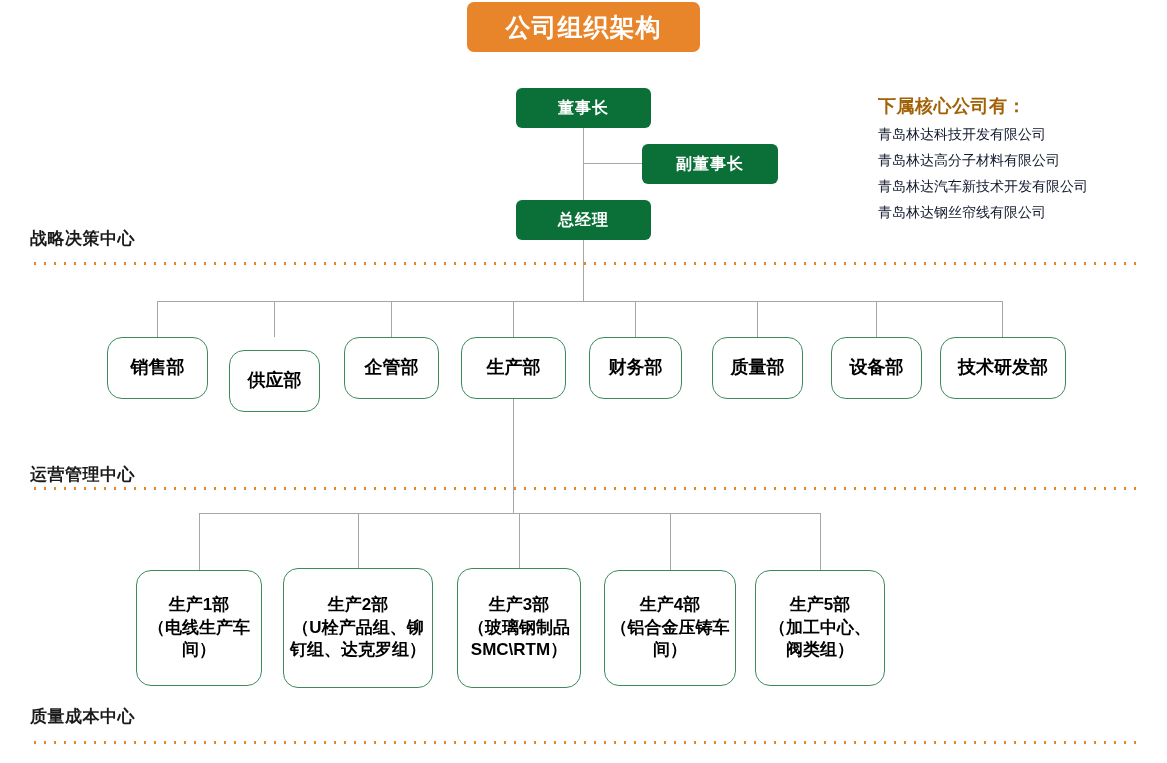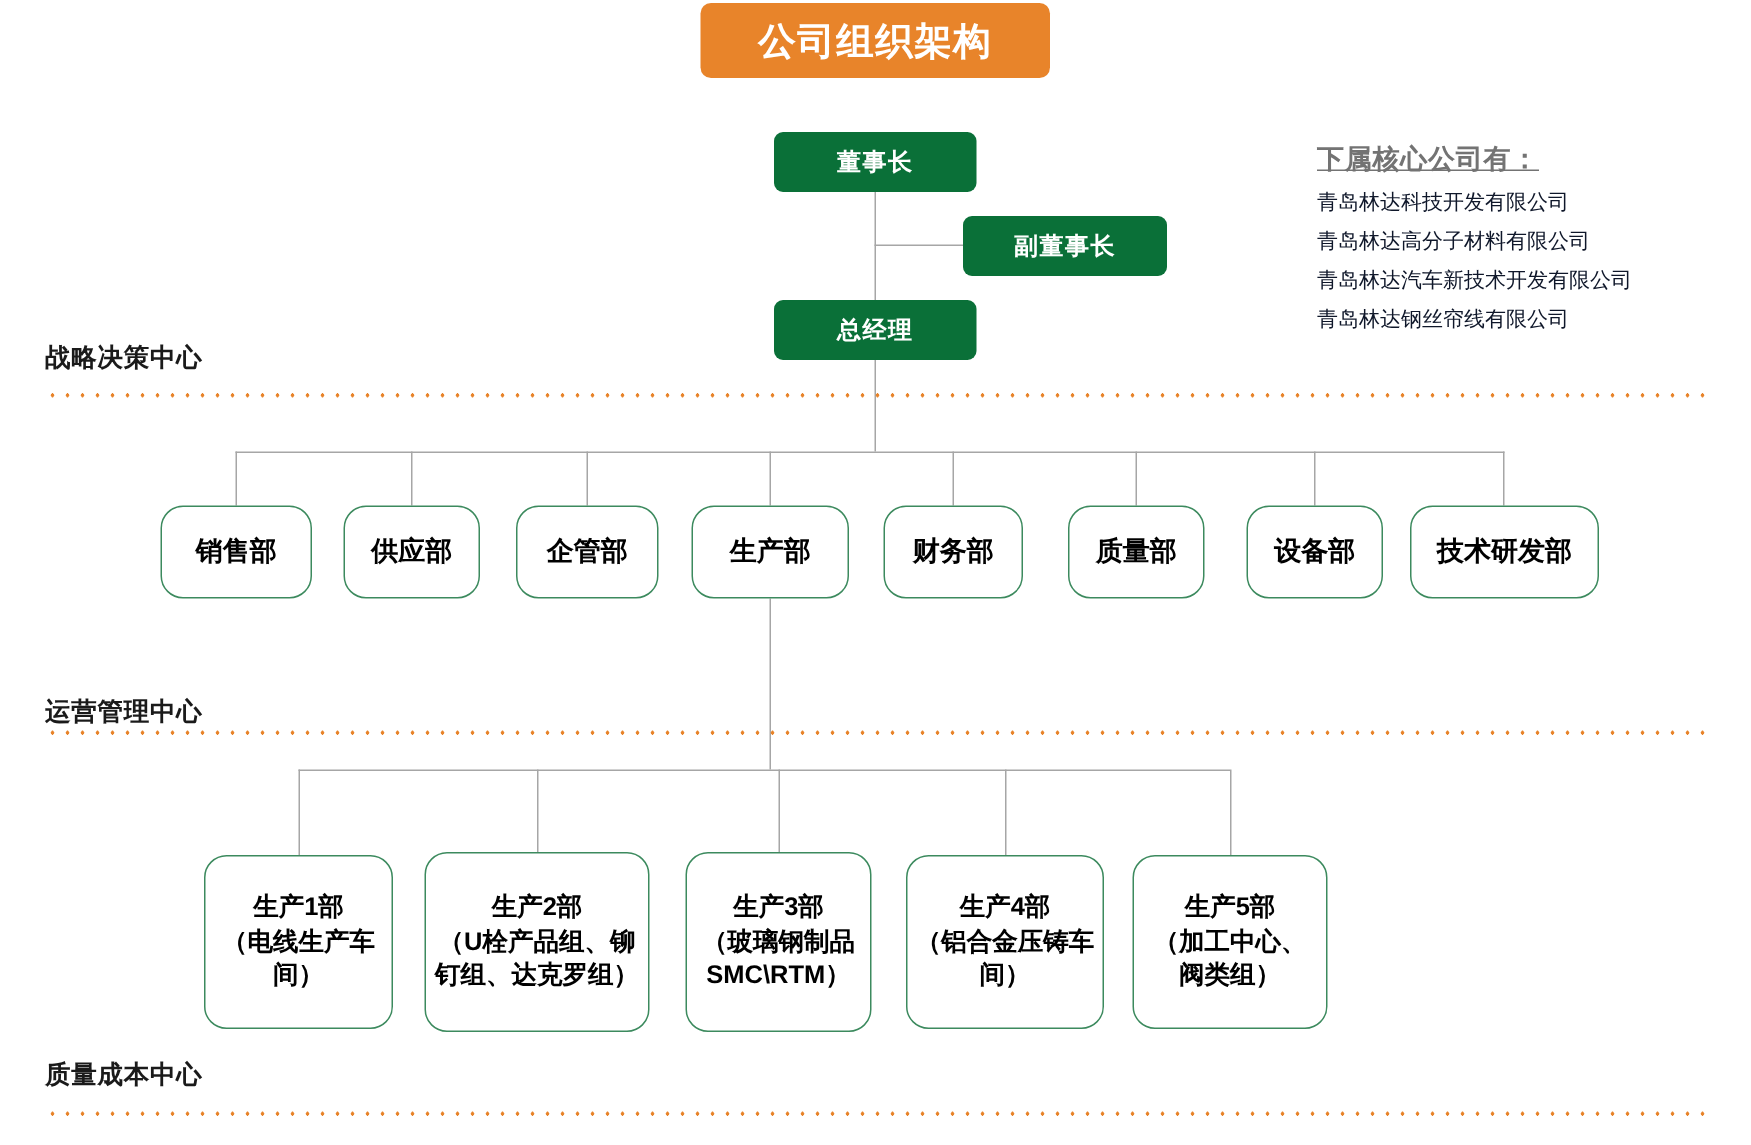--- a/index.html
+++ b/index.html
@@ -114,24 +114,23 @@
   .subs {
     position: absolute;
     left: 878px;
     top: 94px;
     width: 280px;
     z-index: 4;
   }
   .subs-title {
     font-size: 18px;
     font-weight: bold;
-    color: #737373;
+    color: #a16207;
     margin-bottom: 9px;
     letter-spacing: 0.5px;
-    text-decoration: underline;
   }
   .subs-item {
     font-size: 14px;
     color: #0f172a;
     line-height: 1;
     margin-bottom: 12px;
     white-space: nowrap;
   }
 </style>
 </head>
@@ -169,21 +168,21 @@
   <div class="vline" style="left:157px; top:301px; height:36px;"></div>
   <div class="vline" style="left:274px; top:301px; height:36px;"></div>
   <div class="vline" style="left:391px; top:301px; height:36px;"></div>
   <div class="vline" style="left:513px; top:301px; height:36px;"></div>
   <div class="vline" style="left:635px; top:301px; height:36px;"></div>
   <div class="vline" style="left:757px; top:301px; height:36px;"></div>
   <div class="vline" style="left:876px; top:301px; height:36px;"></div>
   <div class="vline" style="left:1002px; top:301px; height:36px;"></div>
 
   <div class="wbox" style="left:107px; top:337px; width:101px; height:62px;">销售部</div>
-  <div class="wbox" style="left:229px; top:337px; width:91px; height:62px;">供应部</div>
+  <div class="wbox" style="left:229px; top:350px; width:91px; height:62px;">供应部</div>
   <div class="wbox" style="left:344px; top:337px; width:95px; height:62px;">企管部</div>
   <div class="wbox" style="left:461px; top:337px; width:105px; height:62px;">生产部</div>
   <div class="wbox" style="left:589px; top:337px; width:93px; height:62px;">财务部</div>
   <div class="wbox" style="left:712px; top:337px; width:91px; height:62px;">质量部</div>
   <div class="wbox" style="left:831px; top:337px; width:91px; height:62px;">设备部</div>
   <div class="wbox" style="left:940px; top:337px; width:126px; height:62px;">技术研发部</div>
 
   <div class="sec-label" style="top:451px;margin-top:12px;">运营管理中心</div>
   <div class="sec-dots" style="top:487px;"></div>
 

